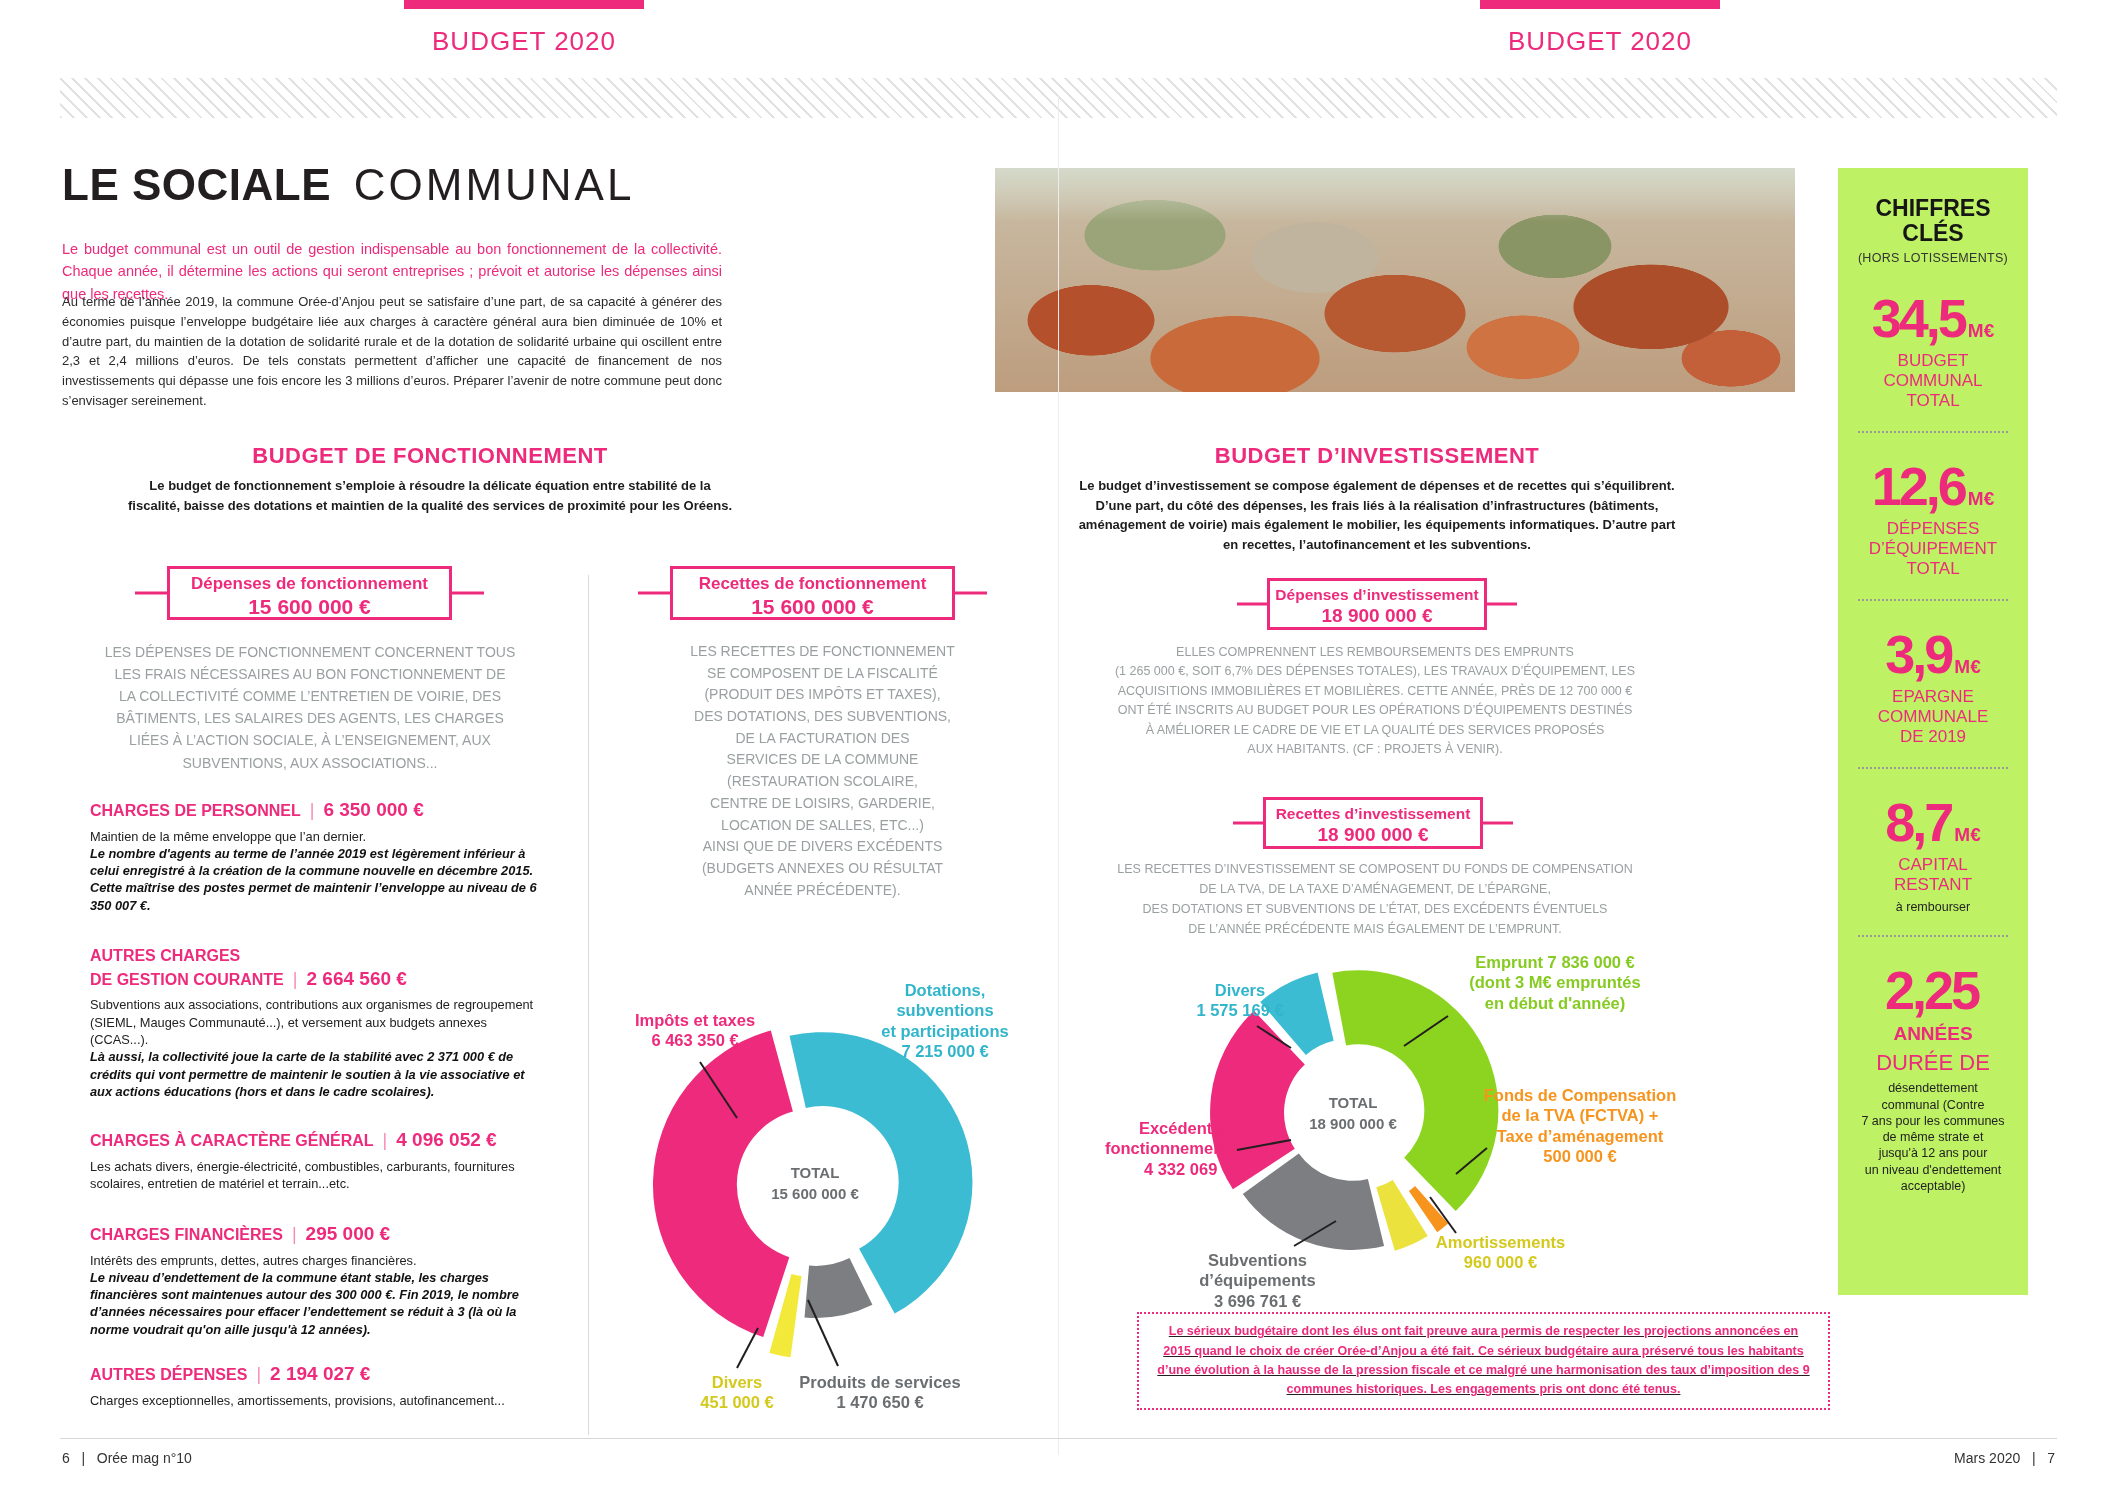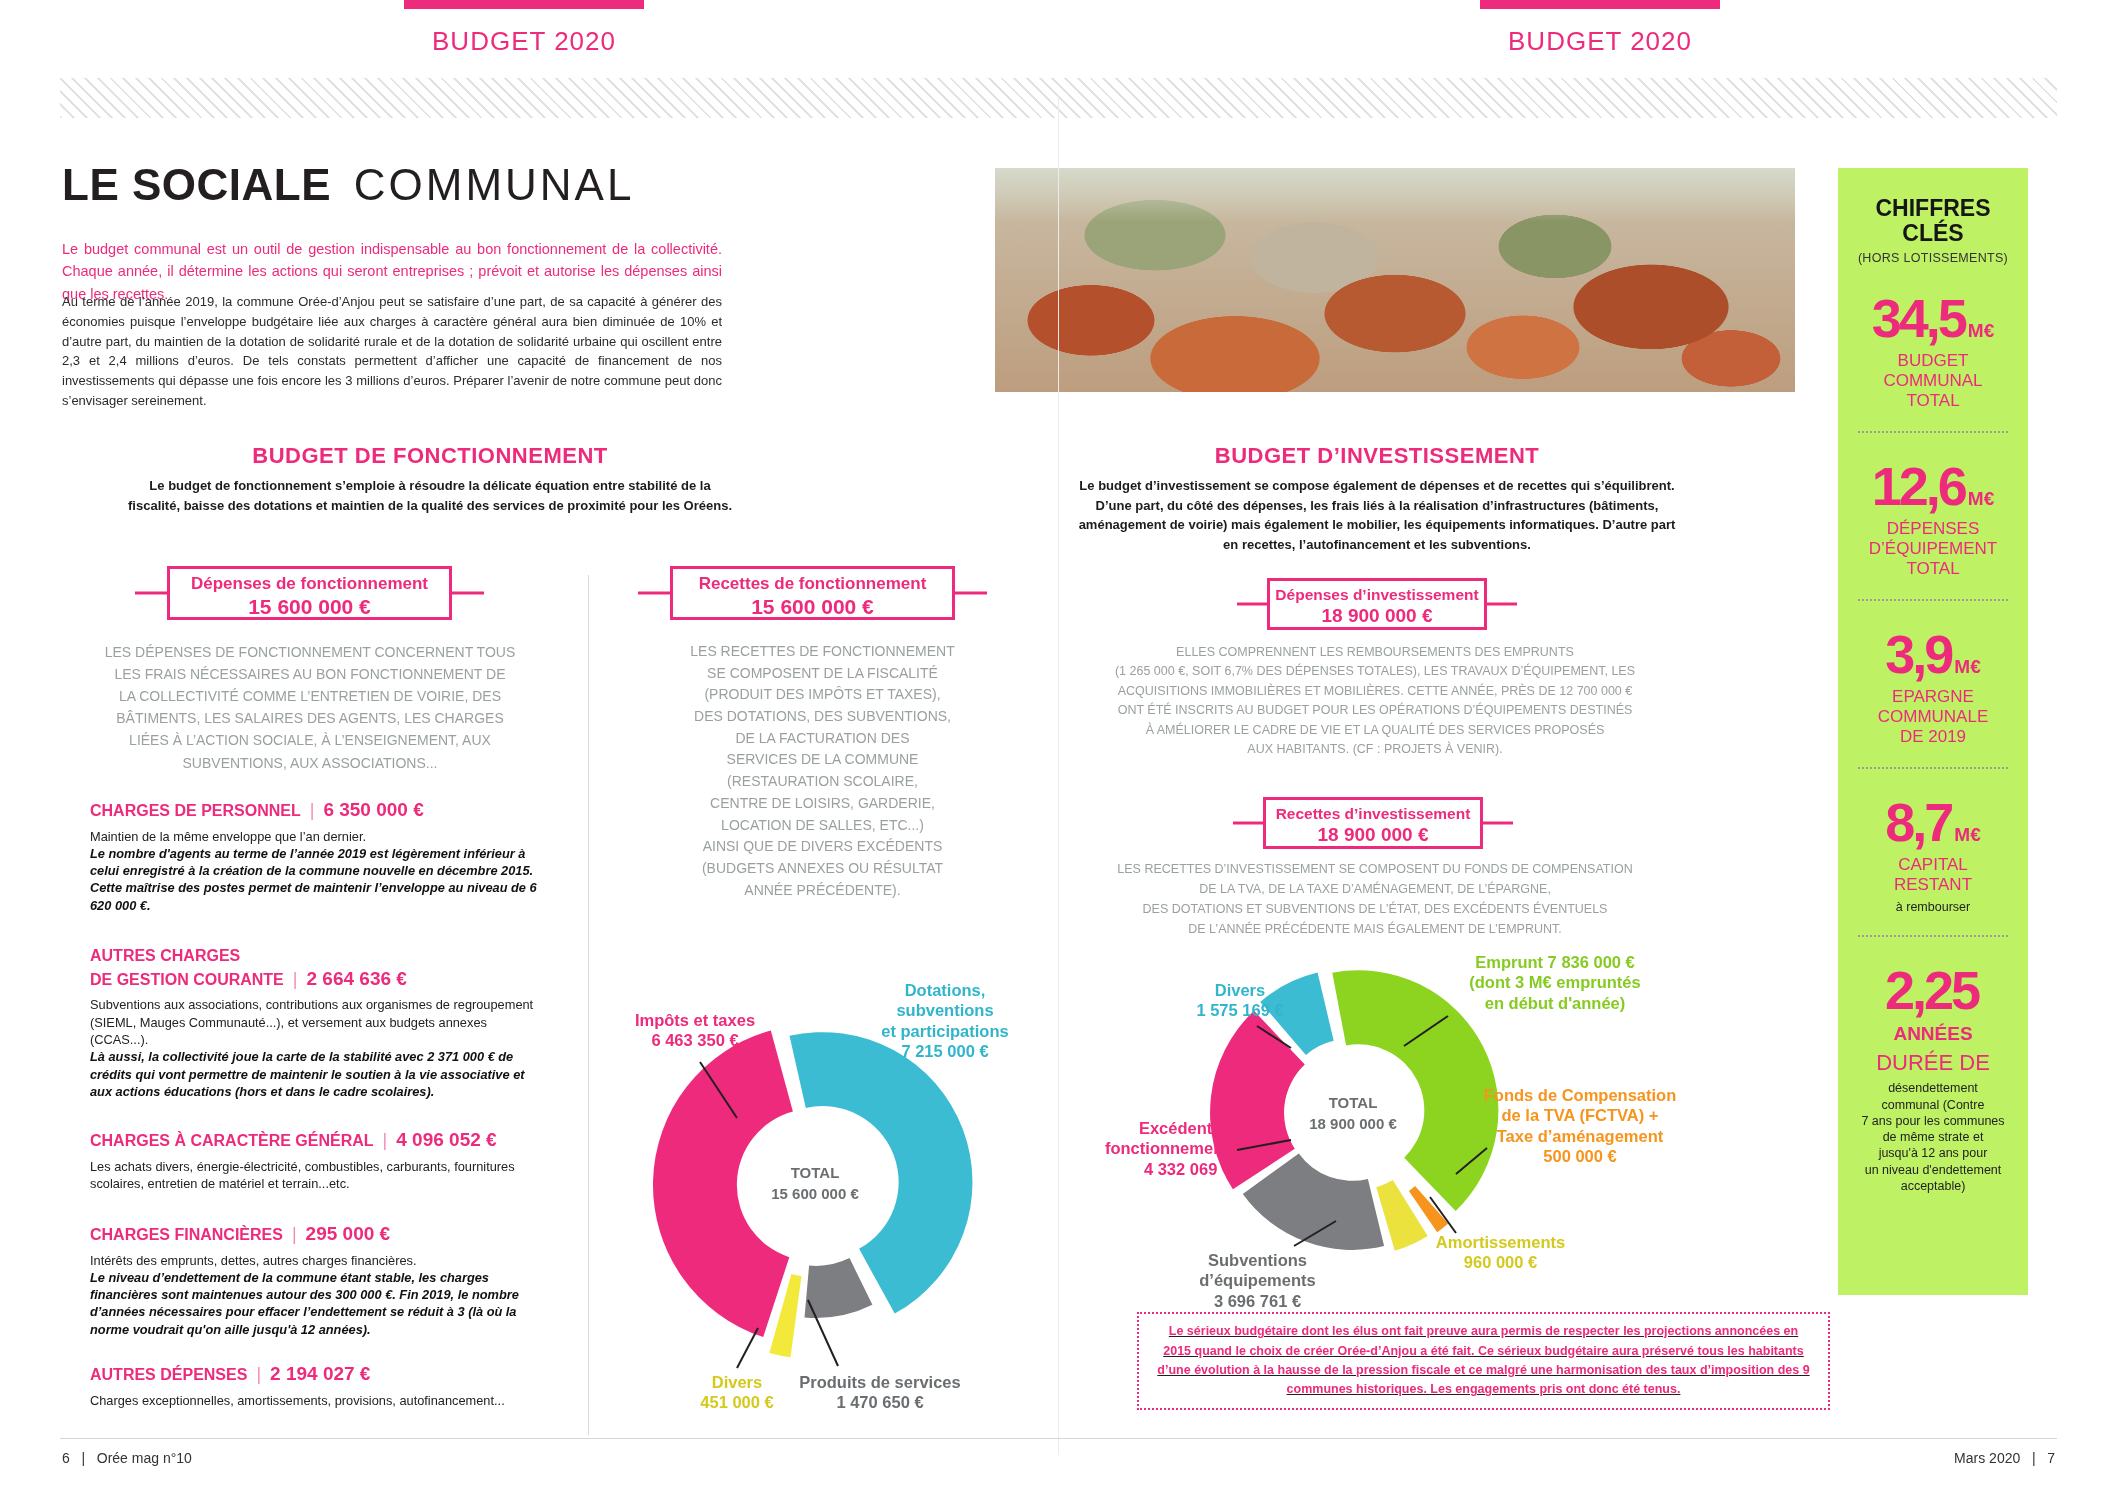--- a/index.html
+++ b/index.html
@@ -142,27 +142,27 @@
 BÂTIMENTS, LES SALAIRES DES AGENTS, LES CHARGES
 LIÉES À L’ACTION SOCIALE, À L’ENSEIGNEMENT, AUX
 SUBVENTIONS, AUX ASSOCIATIONS...</div>
 
   <div class="fitem" style="top:798px;">
     <div class="fitem-head">
       <span class="fh-pre"></span>
       <span class="fh-main"><span>CHARGES DE PERSONNEL</span><span class="fh-sep">|</span><span class="fh-amt">6 350 000 €</span></span>
     </div>
     <div class="fitem-text">Maintien de la même enveloppe que l’an dernier.</div>
-    <div class="fitem-note">Le nombre d'agents au terme de l’année 2019 est légèrement inférieur à celui enregistré à la création de la commune nouvelle en décembre 2015. Cette maîtrise des postes permet de maintenir l’enveloppe au niveau de 6 620 000 €.</div>
+    <div class="fitem-note">Le nombre d'agents au terme de l’année 2019 est légèrement inférieur à celui enregistré à la création de la commune nouvelle en décembre 2015. Cette maîtrise des postes permet de maintenir l’enveloppe au niveau de 6 350 007 €.</div>
   </div>
 
   <div class="fitem" style="top:946px;">
     <div class="fitem-head">
       <span class="fh-pre">AUTRES CHARGES</span>
-      <span class="fh-main"><span>DE GESTION COURANTE</span><span class="fh-sep">|</span><span class="fh-amt">2 664 636 €</span></span>
+      <span class="fh-main"><span>DE GESTION COURANTE</span><span class="fh-sep">|</span><span class="fh-amt">2 664 560 €</span></span>
     </div>
     <div class="fitem-text">Subventions aux associations, contributions aux organismes de regroupement (SIEML, Mauges Communauté...), et versement aux budgets annexes (CCAS...).</div>
     <div class="fitem-note">Là aussi, la collectivité joue la carte de la stabilité avec 2 371 000 € de crédits qui vont permettre de maintenir le soutien à la vie associative et aux actions éducations (hors et dans le cadre scolaires).</div>
   </div>
 
   <div class="fitem" style="top:1128px;">
     <div class="fitem-head">
       <span class="fh-pre"></span>
       <span class="fh-main"><span>CHARGES À CARACTÈRE GÉNÉRAL</span><span class="fh-sep">|</span><span class="fh-amt">4 096 052 €</span></span>
     </div>

